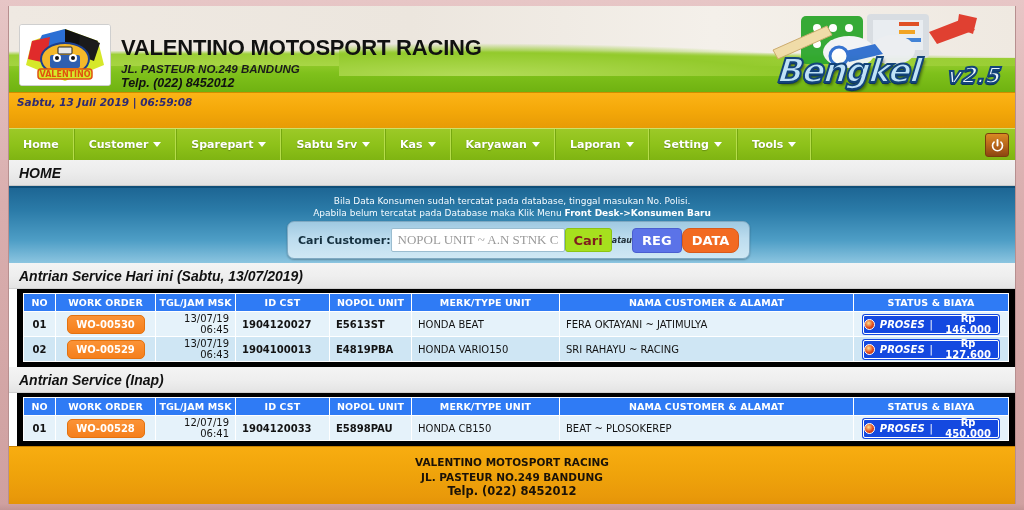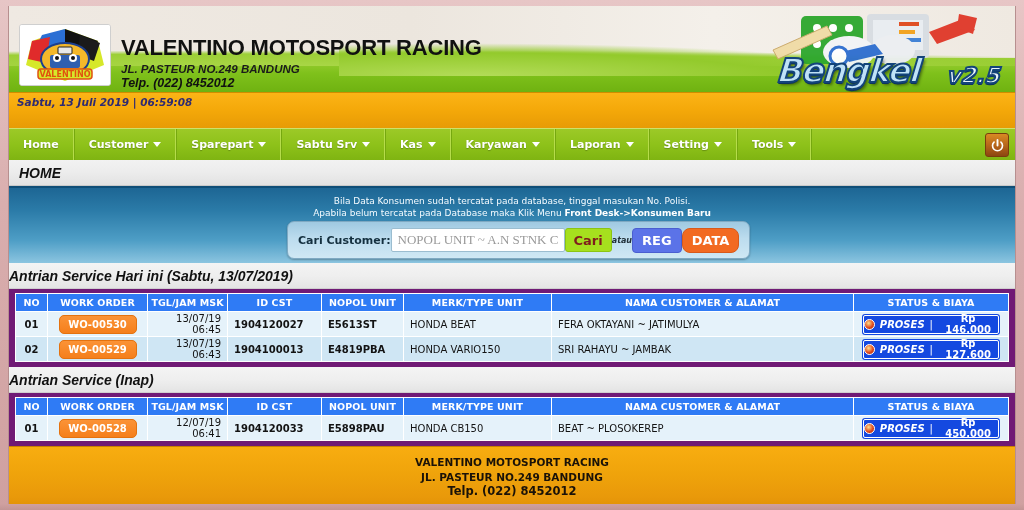--- a/index.html
+++ b/index.html
@@ -210,29 +210,29 @@
     background:#f26a21; border:1px solid #d8591a; border-radius:8px;
     font-family:"DejaVu Sans", sans-serif; font-size:13px; font-weight:bold;
     color:#fff; display:flex; align-items:center; cursor:pointer;
   }
 
   
   .section-title{
     height:26px; width:100%;
     background:linear-gradient(180deg,#f4f4f4 0%,#eeeeee 55%,#e4e4e4 100%);
     border-bottom:1px solid #cfcfcf;
-    display:flex; align-items:center; 
+    display:flex; align-items:center; padding-left:10px;
   }
   .section-title span{
     font-family:"Liberation Sans", sans-serif;
     font-size:14px; font-weight:bold; font-style:italic; color:#111;
   }
 
   
-  .tbl-wrap{ padding:4px 6px 5px 6px; background:#701a75; }
+  .tbl-wrap{ padding:4px 6px 5px 6px; background:#000000;margin-left:8px; }
   table{ border-collapse:collapse; width:100%; table-layout:fixed; }
   thead th{
     background:#2f7bf5; color:#fff;
     font-family:"DejaVu Sans", sans-serif;
     font-size:9.5px; font-weight:bold;
     height:18px; text-align:center;
     border:1px solid #ffffff;
     letter-spacing:.1px;
   }
   tbody td{
@@ -475,21 +475,21 @@
                   <span class="pv">Rp 146.000</span>
                 </span></td>
             </tr>
             <tr class="r2">
               <td class="c-no">02</td>
               <td class="c-wo"><span class="wo-badge">WO-00529</span></td>
               <td class="c-tgl">13/07/19 06:43</td>
               <td class="c-id">1904100013</td>
               <td class="c-nopol">E4819PBA</td>
               <td class="c-merk">HONDA VARIO150</td>
-              <td class="c-nama">SRI RAHAYU ~ JAMBAK</td>
+              <td class="c-nama">SRI RAHAYU ~ RACING</td>
               <td class="c-status"><span class="proses-btn">
                   <span class="gear-ico"></span>
                   <span class="pi">PROSES</span>
                   <span>|</span>
                   <span class="pv">Rp 127.600</span>
                 </span></td>
             </tr>
           </tbody>
       </table>
     </div>

